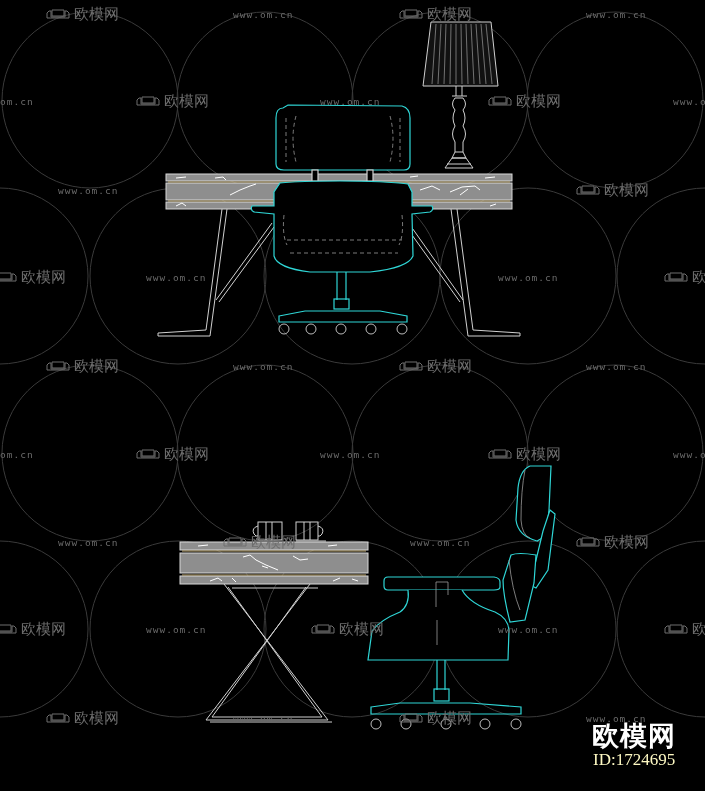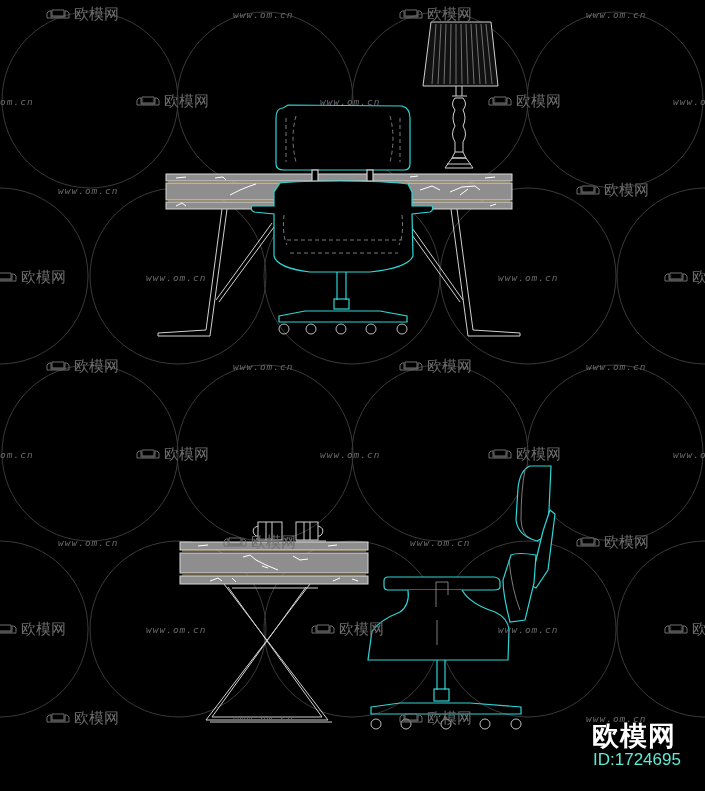--- a/index.html
+++ b/index.html
@@ -1,22 +1,22 @@
 <!DOCTYPE html>
 <html><head>
 <meta charset="utf-8">
 <style>
   html, body { margin: 0; padding: 0; background: #000; }
   body { width: 705px; height: 791px; overflow: hidden; position: relative; font-family: "DejaVu Sans", sans-serif; }
   #canvas { position: absolute; left: 0; top: 0; width: 705px; height: 791px; }
   .wm-logo { position: absolute; color: #6e6e6e; font-size: 15px; letter-spacing: 0px; white-space: nowrap; display: flex; align-items: center; gap: 3px; }
   .wm-logo .sofa { width: 26px; height: 12px; }
-  .wm-url { position: absolute; color: #6a6a6a; font-family: "DejaVu Sans Mono", monospace; font-size: 9.5px; letter-spacing: 1px; white-space: nowrap; font-style: italic; }
+  .wm-url { position: absolute; color: #6a6a6a; font-family: "DejaVu Sans Mono", monospace; font-size: 9.5px; letter-spacing: 1px; white-space: nowrap; }
   .brand { position: absolute; left: 592px; top: 718px; color: #ffffff; font-size: 27px; font-weight: bold; letter-spacing: 1px; }
-  .brand-id { position: absolute; left: 593px; top: 750px; color: #5eead4; font-size: 17px; font-family: Liberation Sans, sans-serif; }
+  .brand-id { position: absolute; left: 593px; top: 750px; color: #fef9c3; font-size: 17px; font-family: Liberation Serif, serif; }
 </style>
 </head>
 <body>
 
 <svg id="canvas" viewBox="0 0 705 791" xmlns="http://www.w3.org/2000/svg">
 
   <g fill="none" stroke="#3a3a3a" stroke-width="1">
     <circle cx="90" cy="100" r="88"></circle>
     <circle cx="265" cy="100" r="88"></circle>
     <circle cx="440" cy="100" r="88"></circle>

